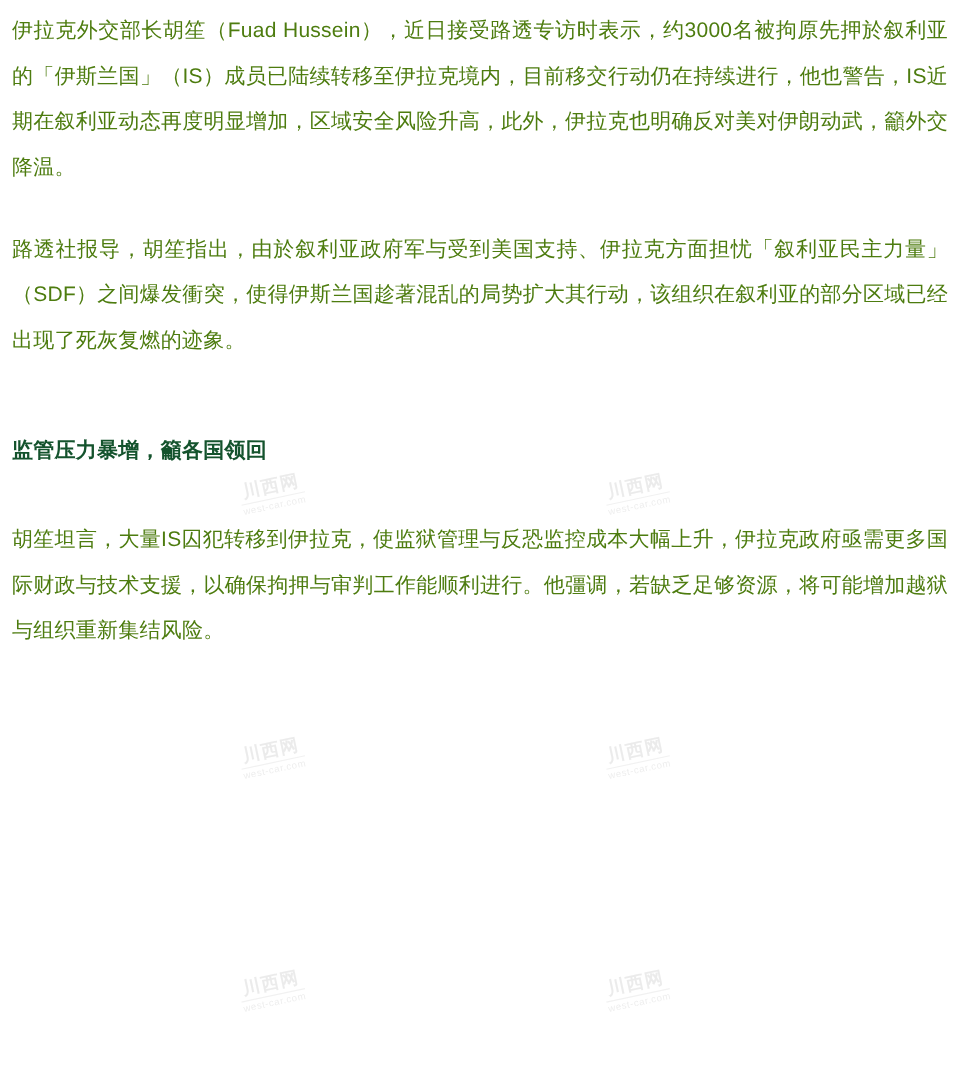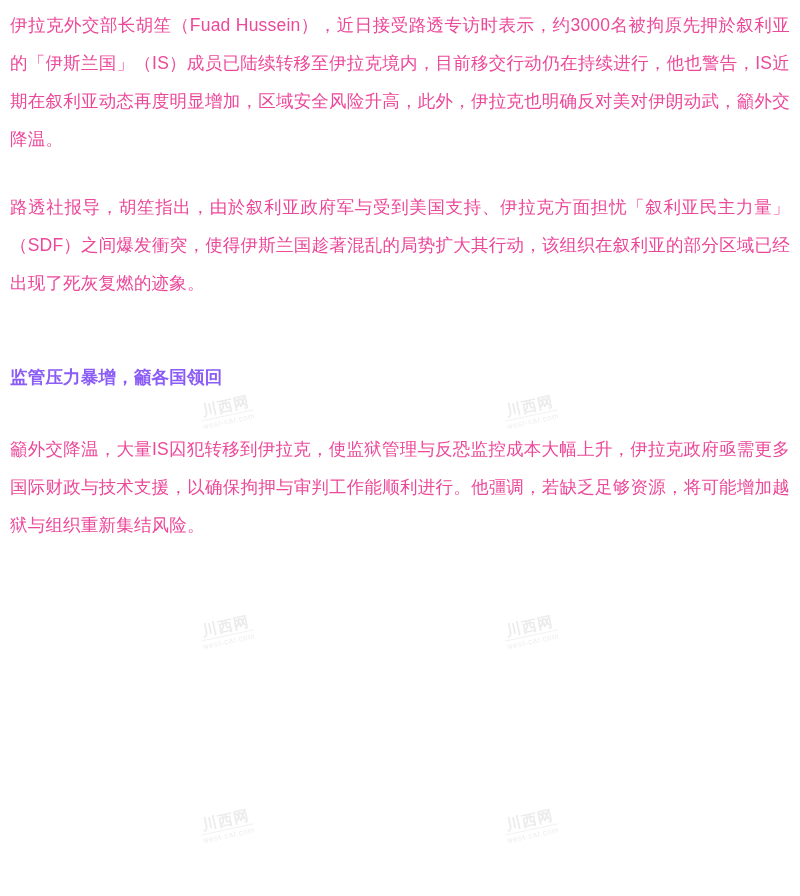--- a/index.html
+++ b/index.html
@@ -20,36 +20,37 @@
     padding: 0 10px 0 10px;
     box-sizing: border-box;
     width: 800px;
   }
   .para {
     font-size: 17.5px;
     line-height: 38px;
     letter-spacing: 0.2px;
     text-align: justify;
     margin: 0 0 30px 0;
-    color: #ec4899;
+    color: #4d7c0f;
     word-break: break-all;
   }
   .para:first-child {
     margin-top: 6px;
   }
   .gap-lg {
     margin-bottom: 58px;
   }
   .subhead {
     font-size: 17.5px;
     line-height: 34px;
     font-weight: bold;
-    color: #8b5cf6;
+    color: #14532d;
     margin: 0 0 36px 0;
     letter-spacing: 0.2px;
+    font-family: Liberation Mono, monospace;
   }
   .para-last {
     margin-bottom: 0;
   }
 
   
   .watermark-layer {
     position: absolute;
     inset: 0;
     pointer-events: none;
@@ -91,21 +92,21 @@
 <div class="article">
 
   <p class="para">伊拉克外交部长胡笙（Fuad Hussein），近日接受路透专访时表示，约3000名被拘原先押於叙利亚的「伊斯兰国」（IS）成员已陆续转移至伊拉克境内，目前移交行动仍在持续进行，他也警告，IS近期在叙利亚动态再度明显增加，区域安全风险升高，此外，伊拉克也明确反对美对伊朗动武，籲外交降温。</p>
 
   <p class="para gap-lg">路透社报导，胡笙指出，由於叙利亚政府军与受到美国支持、伊拉克方面担忧「叙利亚民主力量」（SDF）之间爆发衝突，使得伊斯兰国趁著混乱的局势扩大其行动，该组织在叙利亚的部分区域已经出现了死灰复燃的迹象。</p>
 
   <h2 class="subhead">监管压力暴增，籲各国领回</h2>
 
 
 
-  <p class="para para-last">籲外交降温，大量IS囚犯转移到伊拉克，使监狱管理与反恐监控成本大幅上升，伊拉克政府亟需更多国际财政与技术支援，以确保拘押与审判工作能顺利进行。他彊调，若缺乏足够资源，将可能增加越狱与组织重新集结风险。</p>
+  <p class="para para-last">胡笙坦言，大量IS囚犯转移到伊拉克，使监狱管理与反恐监控成本大幅上升，伊拉克政府亟需更多国际财政与技术支援，以确保拘押与审判工作能顺利进行。他彊调，若缺乏足够资源，将可能增加越狱与组织重新集结风险。</p>
 
 </div>
 
 <div class="watermark-layer" id="watermark-layer">
     <div class="wm" style="left: 196px; top: 392px;">
       <div class="wm-top">川西网</div>
       <div class="wm-bot">west-car.com</div>
     </div>
     <div class="wm" style="left: 500px; top: 392px;">
       <div class="wm-top">川西网</div>

